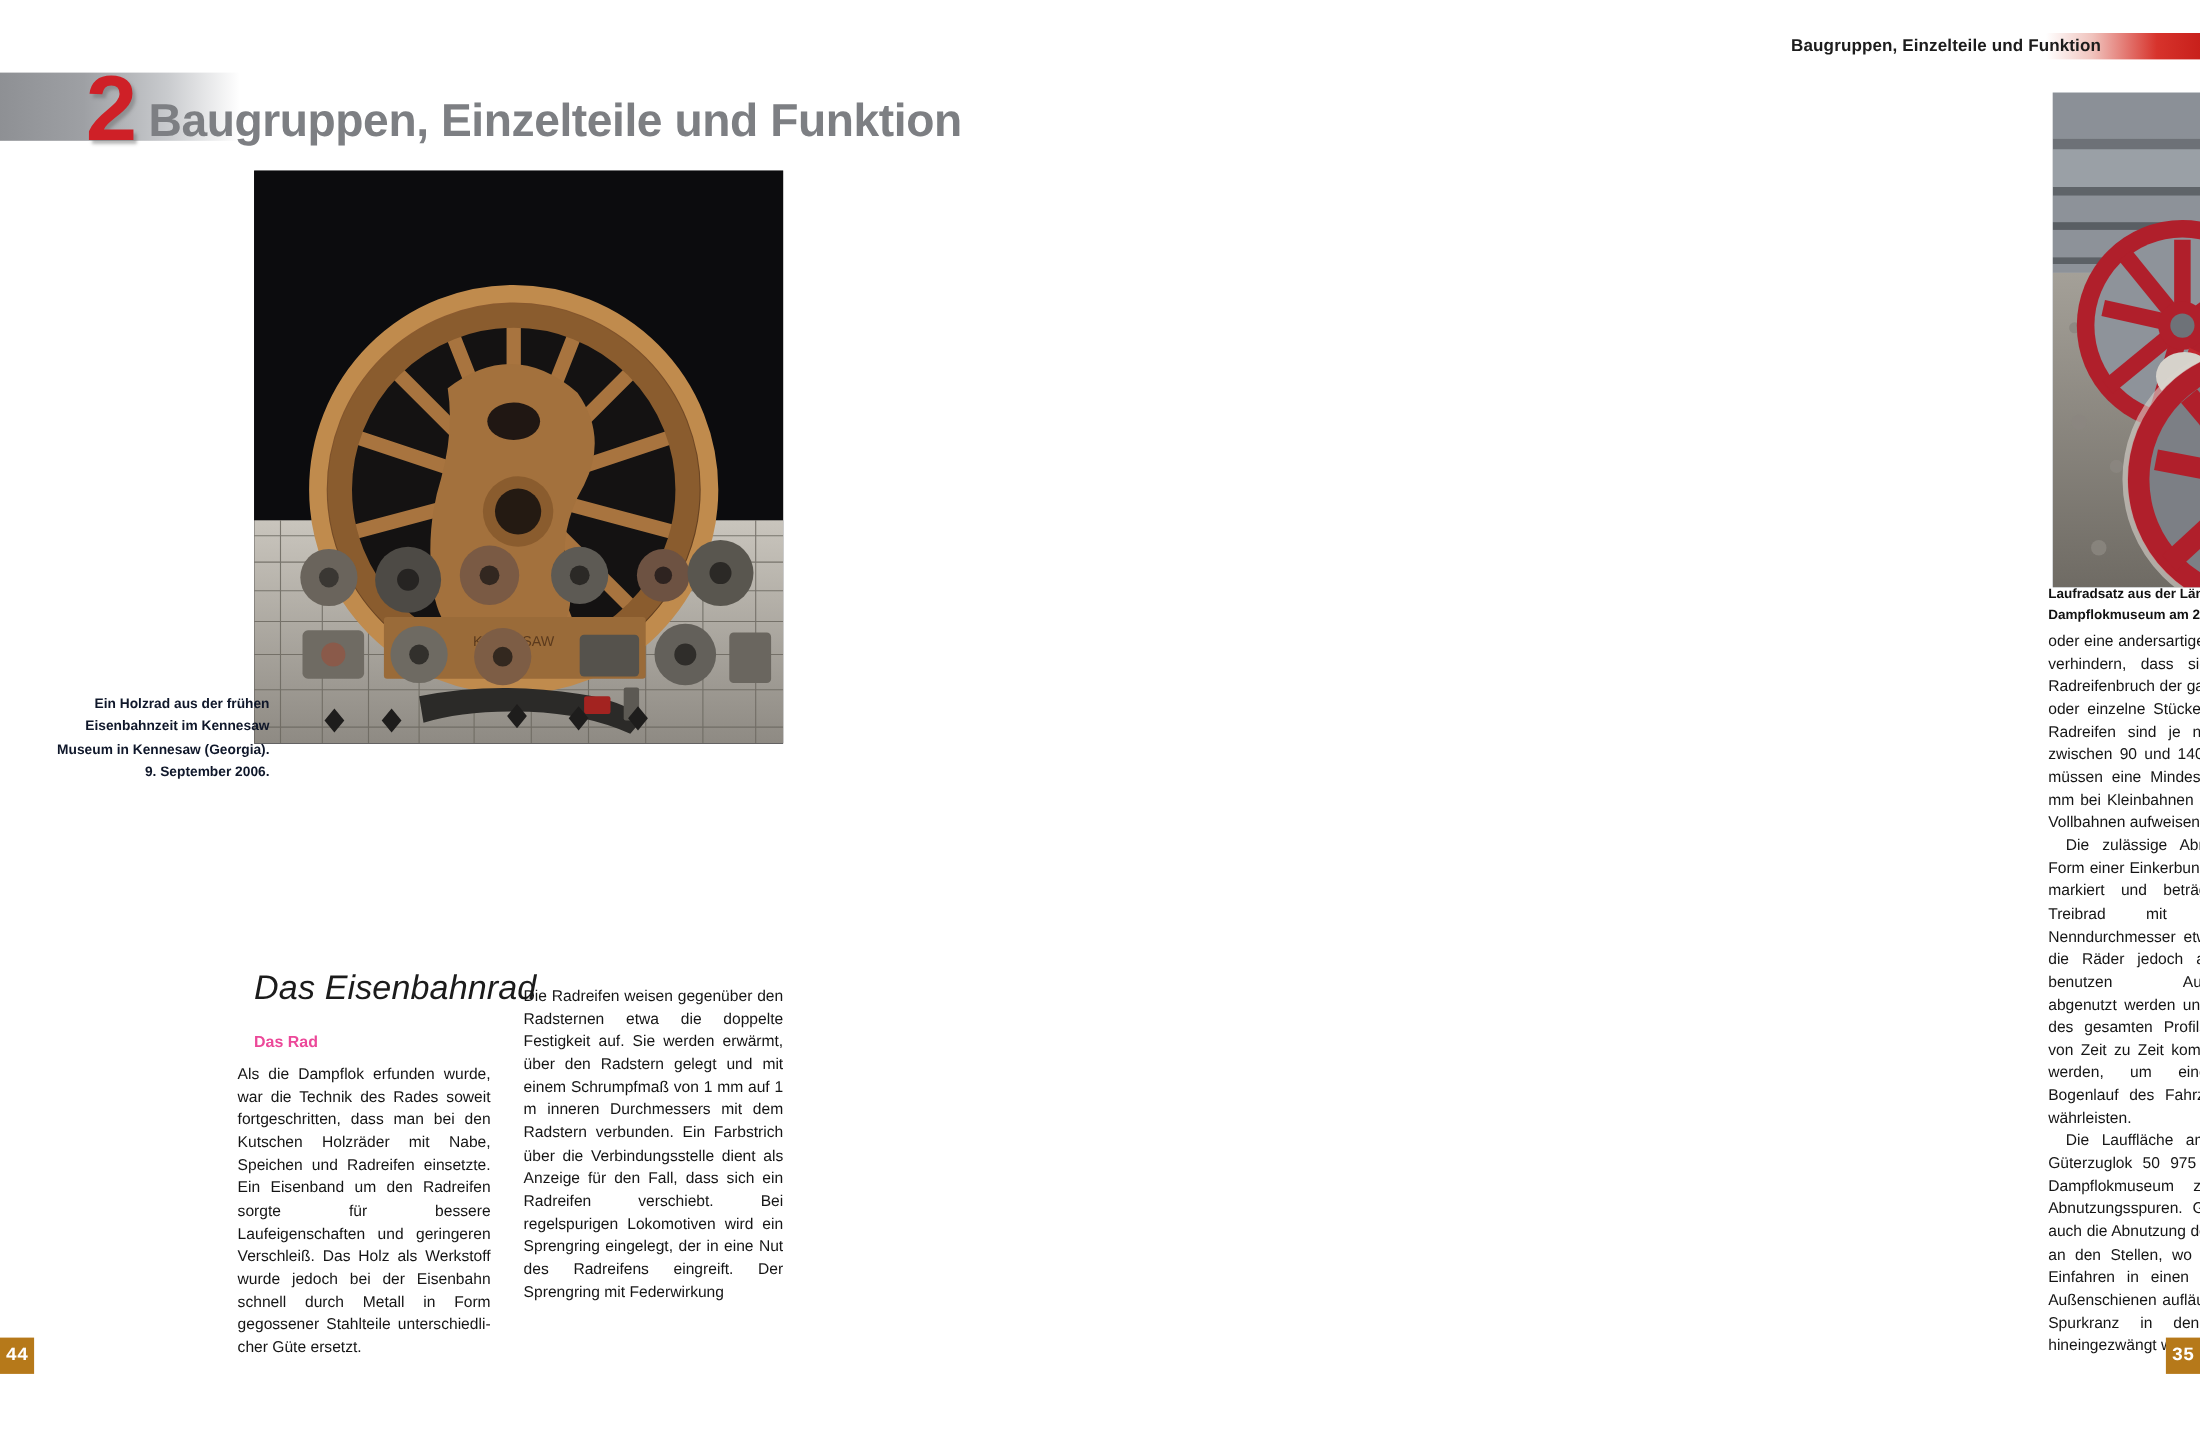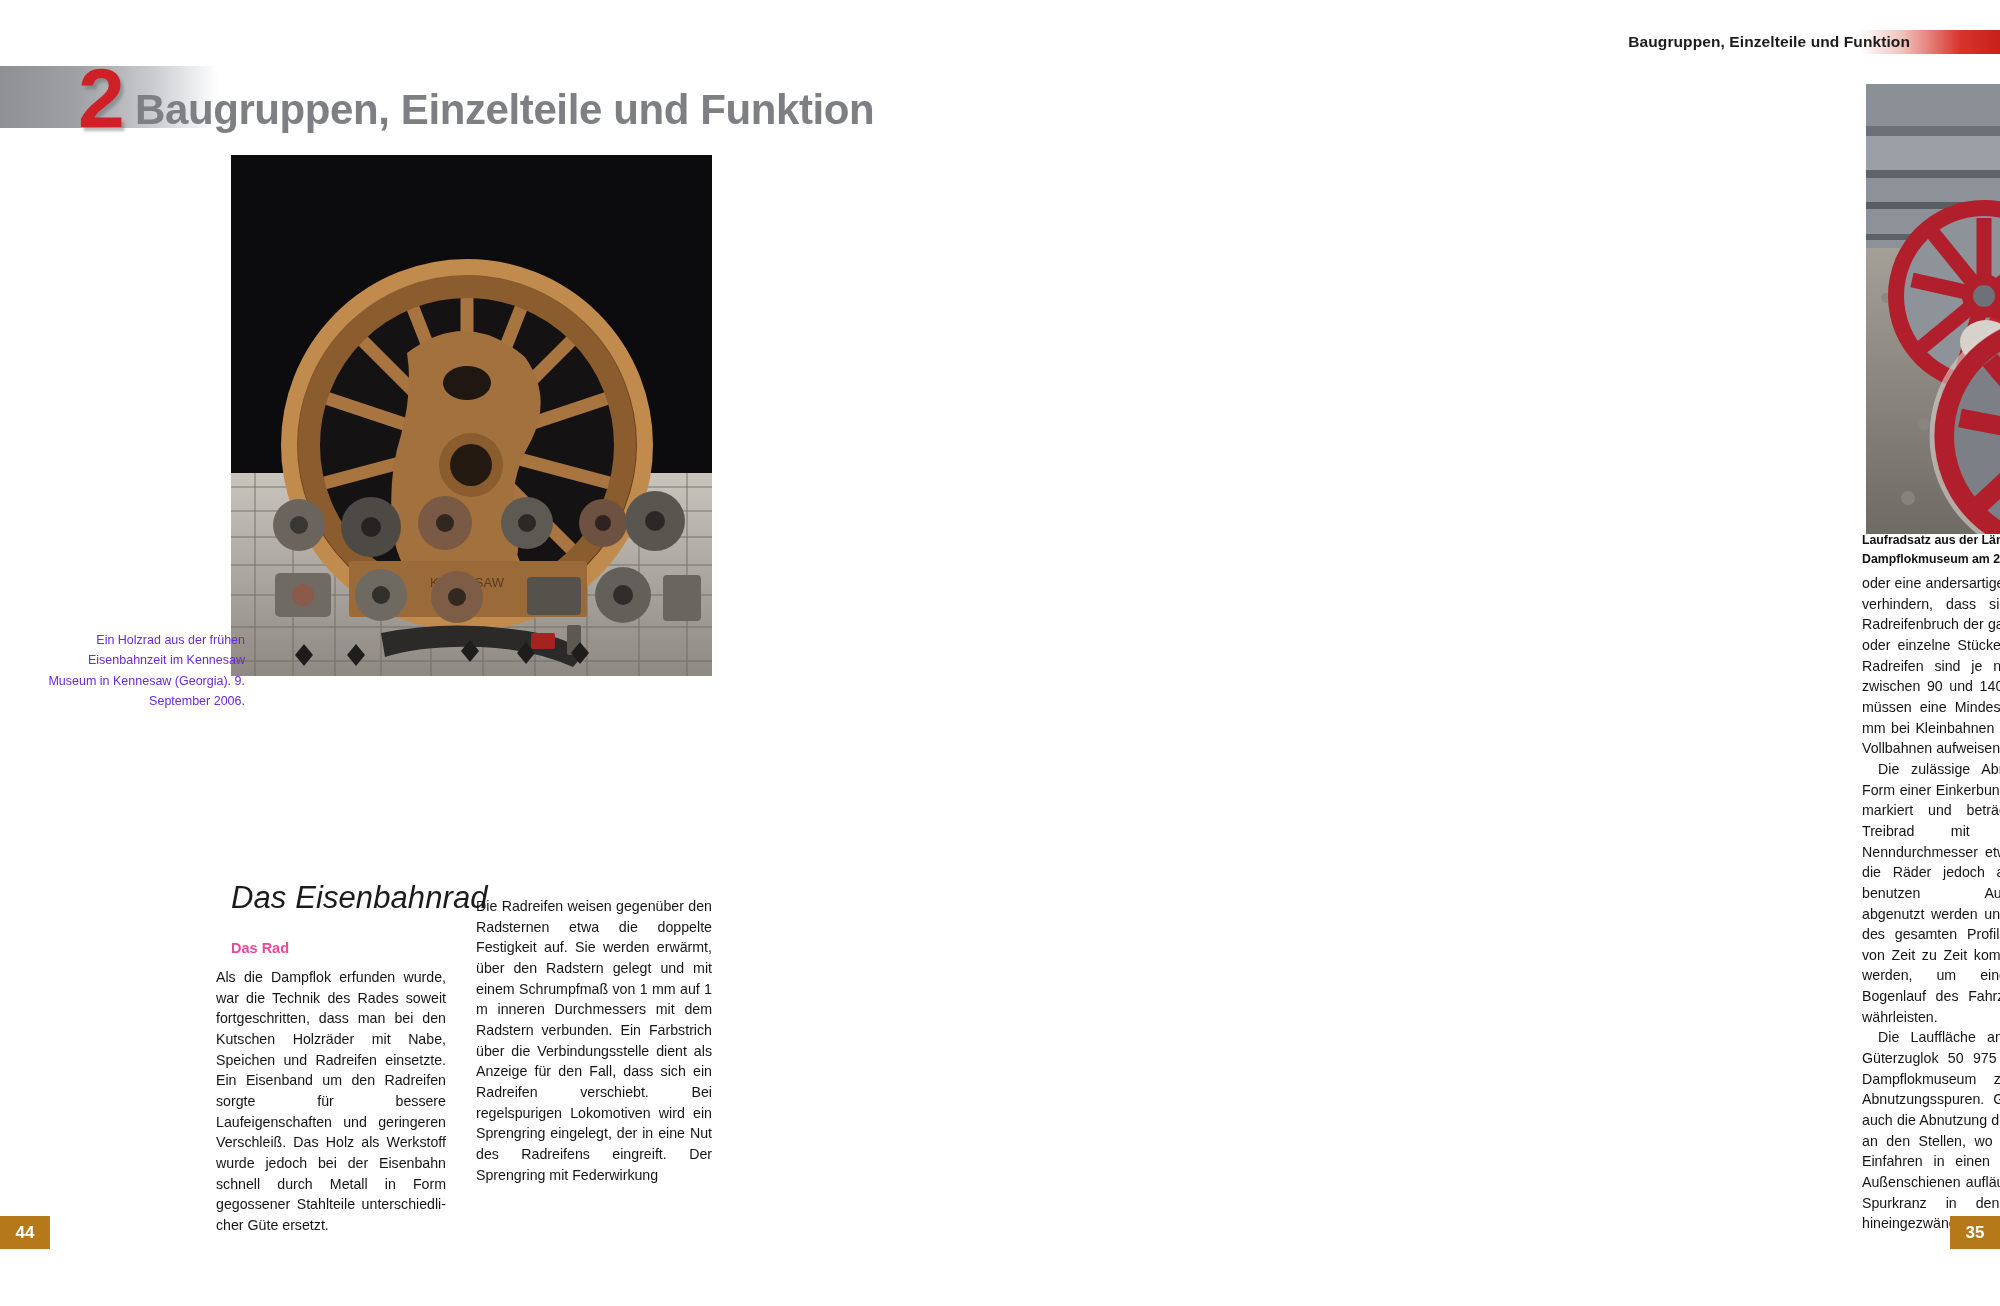--- a/index.html
+++ b/index.html
@@ -39,21 +39,21 @@
     white-space:nowrap;
   }
 
   
   .photo-wood{
     position:absolute;left:231px;top:155px;width:481px;height:521px;
     background:#0a0a0c;overflow:hidden;
   }
   .side-caption{
     position:absolute;left:40px;top:630px;width:205px;
-    text-align:right;font-size:12.5px;font-weight:normal;line-height:1.62;color:#6d28d9;
+    text-align:right;font-size:12.5px;font-weight:bold;line-height:1.62;color:#0f172a;
   }
 
   
   .h-section{
     position:absolute;left:231px;top:880px;
     font-size:31px;font-style:italic;font-weight:normal;color:#1b1b1b;
     letter-spacing:.1px;
   }
   .h-sub{
     position:absolute;left:231px;top:940px;
@@ -72,23 +72,23 @@
 
   
   .photo-a{position:absolute;left:866px;top:84px;width:310px;height:450px;overflow:hidden;background:#b9bfc4;}
   .cap{
     position:absolute;font-size:12.3px;font-weight:bold;line-height:1.52;color:#111;
   }
   .cap-a{left:862px;top:531px;width:312px;}
 
   
   .pagenum{
-    position:absolute;bottom:57px;width:50px;height:33px;
+    position:absolute;bottom:57px;width:31px;height:33px;
     background:#b6791a;color:#fff;font-size:17px;font-weight:bold;
-    display:flex;align-items:center;justify-content:center;
+    display:flex;align-items:center;justify-content:center;font-family:Liberation Mono, monospace;
   }
   .pagenum-left{left:0;}
   .pagenum-right{right:0;}
 </style>
 </head>
 <body>
 
 <div class="page page-left">
 
   <div class="chap-bar"></div>

